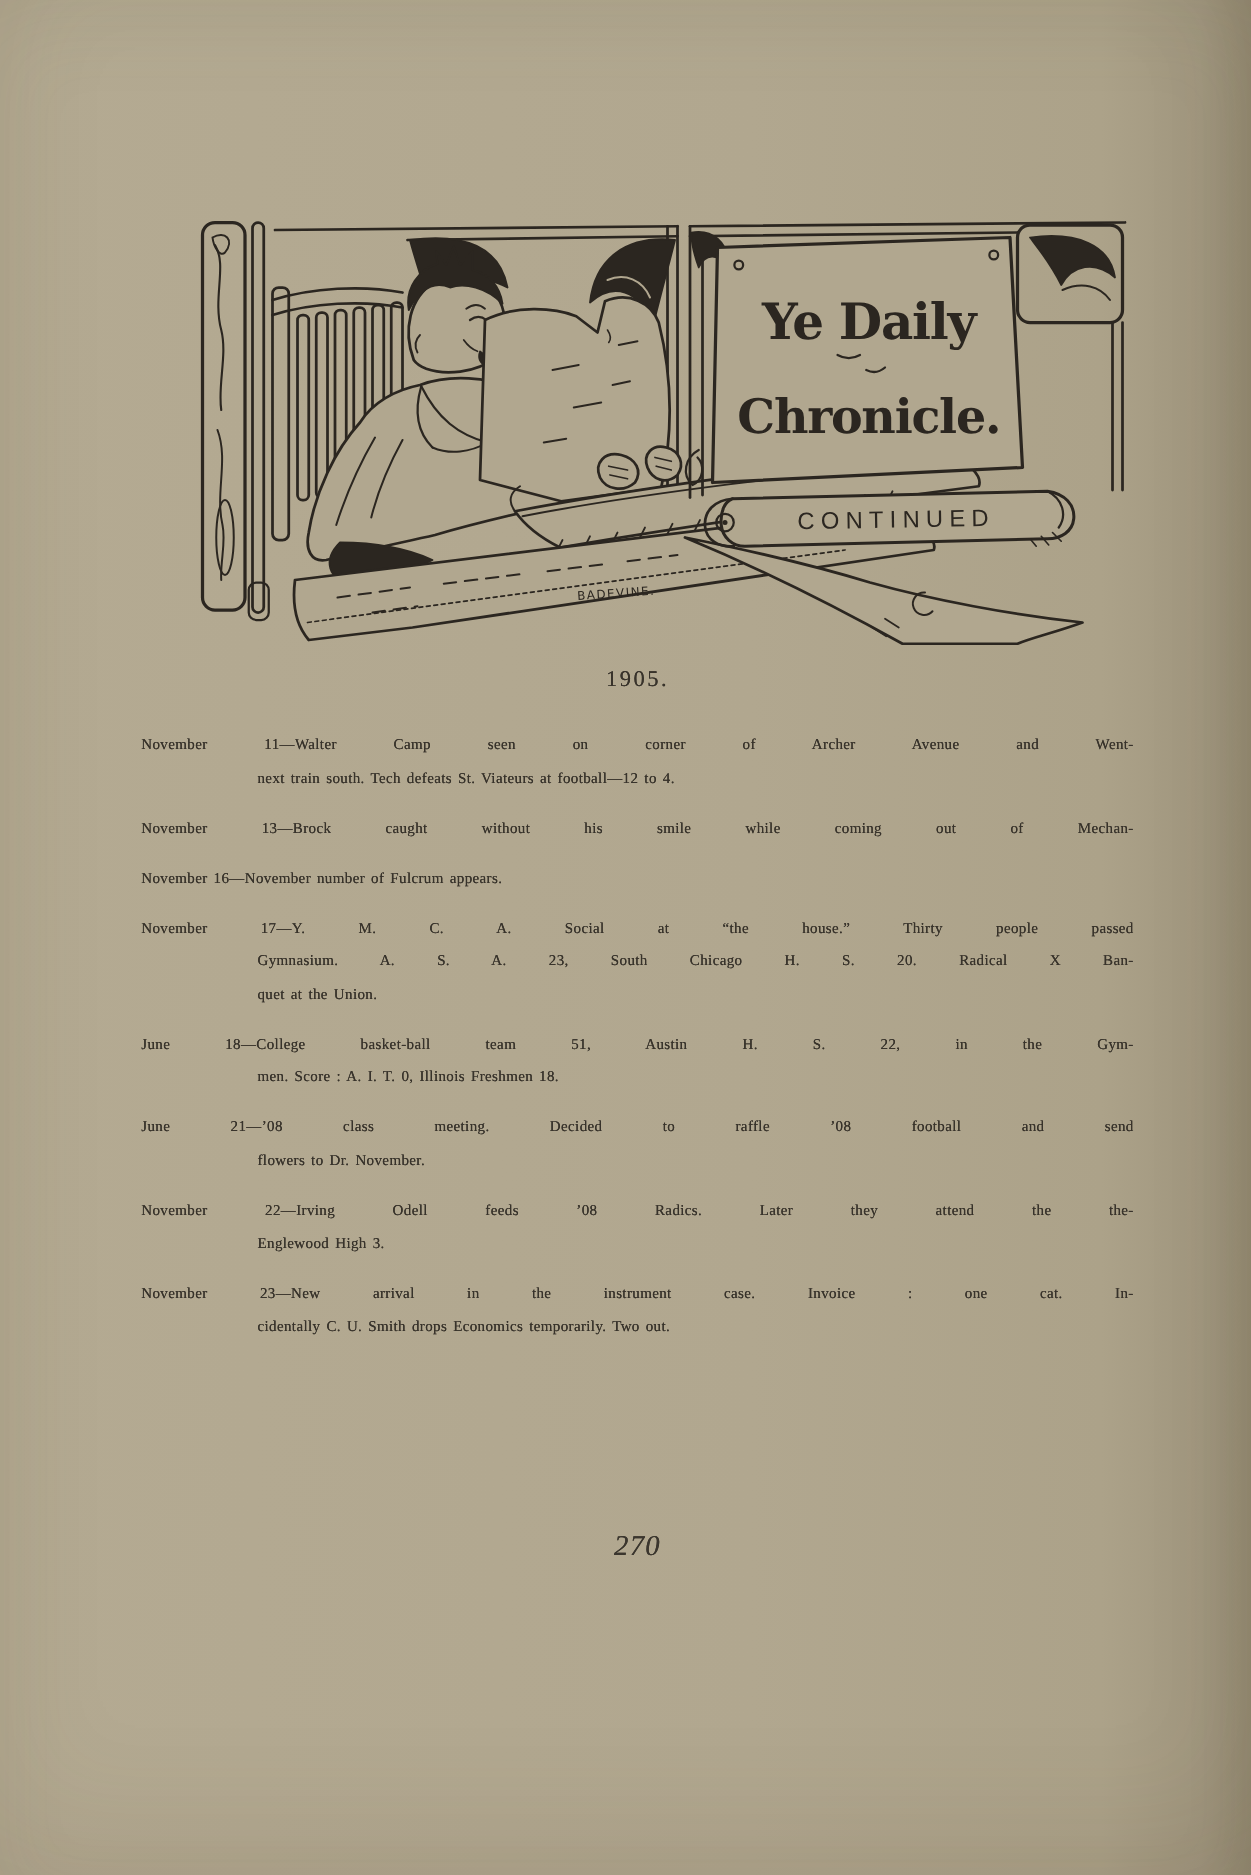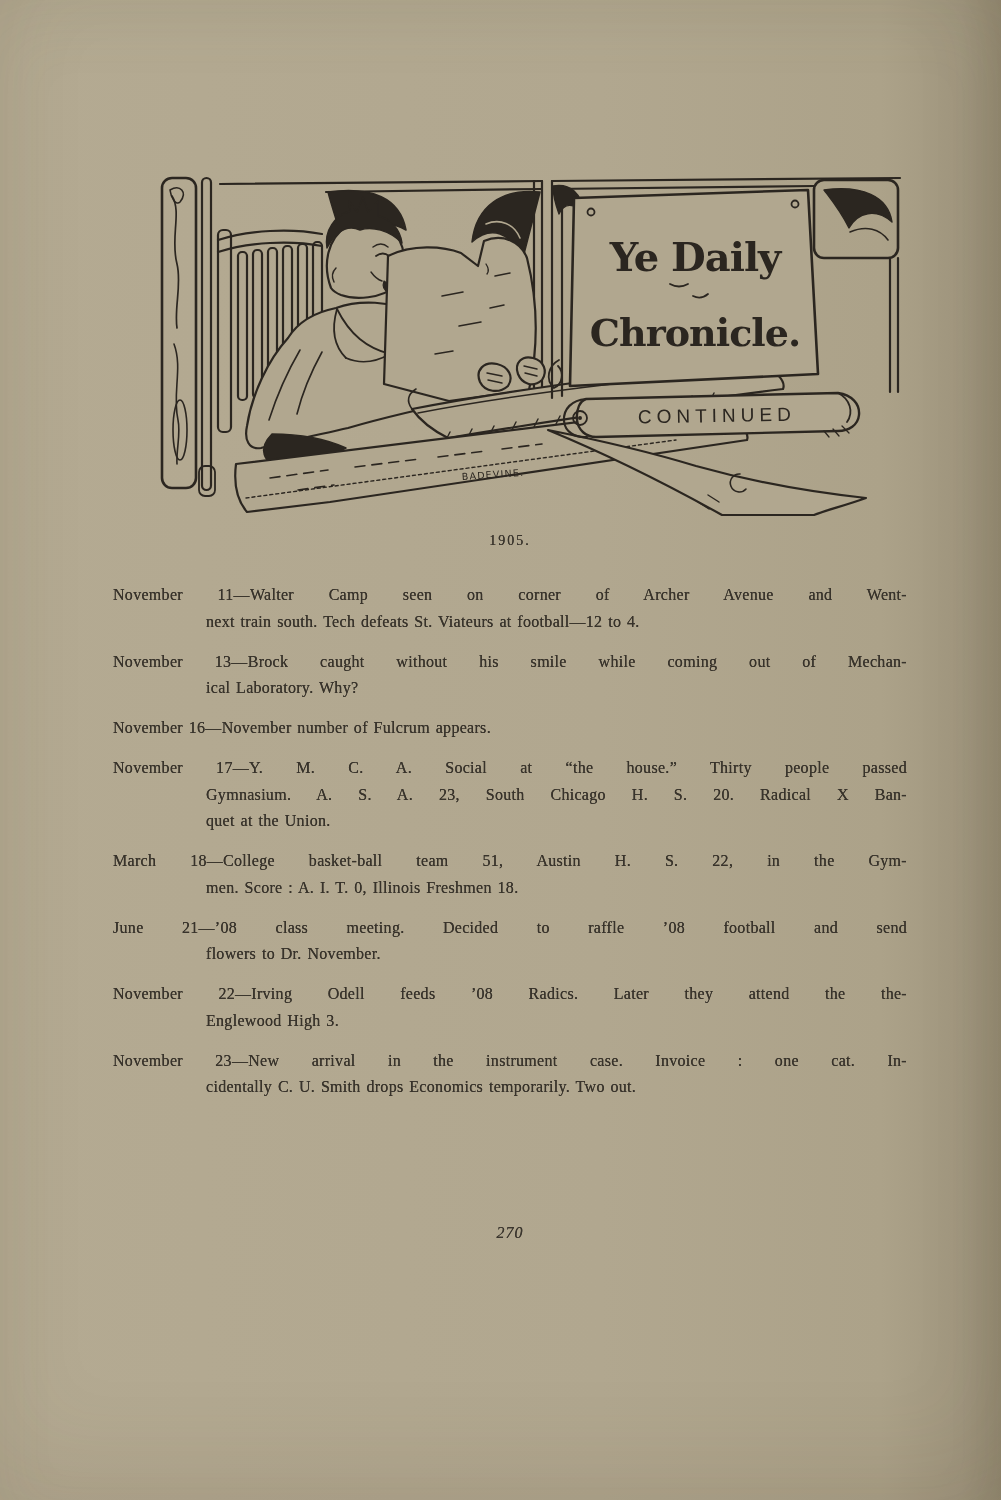--- a/index.html
+++ b/index.html
@@ -12,38 +12,38 @@
     position:absolute;inset:0;
     background:linear-gradient(to right,#b4aa92 0%,#b1a78f 60%,#aca289 88%,#a1977f 96%,#948a72 100%);
     box-shadow:inset 0 -40px 90px rgba(75,62,44,0.10), inset 0 25px 60px rgba(120,110,90,0.08);
     overflow:hidden;
   }
   .illus{
     position:absolute;left:150px;top:168px;width:760px;height:348px;
   }
   .year{
     position:absolute;top:533px;left:113px;width:794px;
-    text-align:center;font-size:14px;letter-spacing:2px;color:#38332b;
+    text-align:center;font-size:18px;letter-spacing:2px;color:#38332b;
     text-shadow:0 0 0.4px #38332b;
   }
   .entries{
     position:absolute;top:582px;left:113px;width:794px;color:#38332b;
   }
   .entry{margin-bottom:13.5px;}
   .line{
-    font-size:16px;line-height:26.5px;height:26.5px;overflow:hidden;
+    font-size:12px;line-height:26.5px;height:26.5px;overflow:hidden;
     letter-spacing:0.3px;word-spacing:1.5px;
     text-shadow:0 0 0.4px #38332b;
   }
   .line.cont{padding-left:93px;}
   .line.just{text-align:justify;}
   .line.just::after{content:"";display:inline-block;width:100%;}
   .folio{
     position:absolute;top:1224px;left:113px;width:794px;
-    text-align:center;font-style:italic;font-size:16px;letter-spacing:1px;color:#3b362e;
+    text-align:center;font-style:italic;font-size:23px;letter-spacing:1px;color:#3b362e;
     text-shadow:0 0 0.4px #3b362e;
   }
 </style>
 </head>
 <body>
 
 <div class="page">
 
   <svg class="illus" viewBox="0 0 760 348">
     <g stroke="#2b2620" stroke-width="2.2" fill="none" stroke-linecap="round" stroke-linejoin="round">
@@ -168,32 +168,31 @@
 
   <div class="year">1905.</div>
 
   <div class="entries" id="entries">
       <div class="entry">
         <div class="line just">November 11—Walter Camp seen on corner of Archer Avenue and Went-</div>
         <div class="line cont">next train south.  Tech defeats St. Viateurs at football—12 to 4.</div>
       </div>
       <div class="entry">
         <div class="line just">November 13—Brock caught without his smile while coming out of Mechan-</div>
-        <div class="line cont">ical Laboratory.  Why?</div>
       </div>
       <div class="entry">
         <div class="line">November 16—November number of Fulcrum appears.</div>
       </div>
       <div class="entry">
         <div class="line just">November 17—Y. M. C. A. Social at “the house.”  Thirty people passed</div>
         <div class="line cont just">Gymnasium.  A. S. A. 23, South Chicago H. S. 20.  Radical X Ban-</div>
         <div class="line cont">quet at the Union.</div>
       </div>
       <div class="entry">
-        <div class="line just">March 18—College basket-ball team 51, Austin H. S. 22, in the Gym-</div>
+        <div class="line just">June 18—College basket-ball team 51, Austin H. S. 22, in the Gym-</div>
         <div class="line cont">men.  Score :  A. I. T. 0, Illinois Freshmen 18.</div>
       </div>
       <div class="entry">
         <div class="line just">June 21—’08 class meeting.  Decided to raffle ’08 football and send</div>
         <div class="line cont">flowers to Dr. November.</div>
       </div>
       <div class="entry">
         <div class="line just">November 22—Irving Odell feeds ’08 Radics.  Later they attend the the-</div>
         <div class="line cont">Englewood High 3.</div>
       </div>

